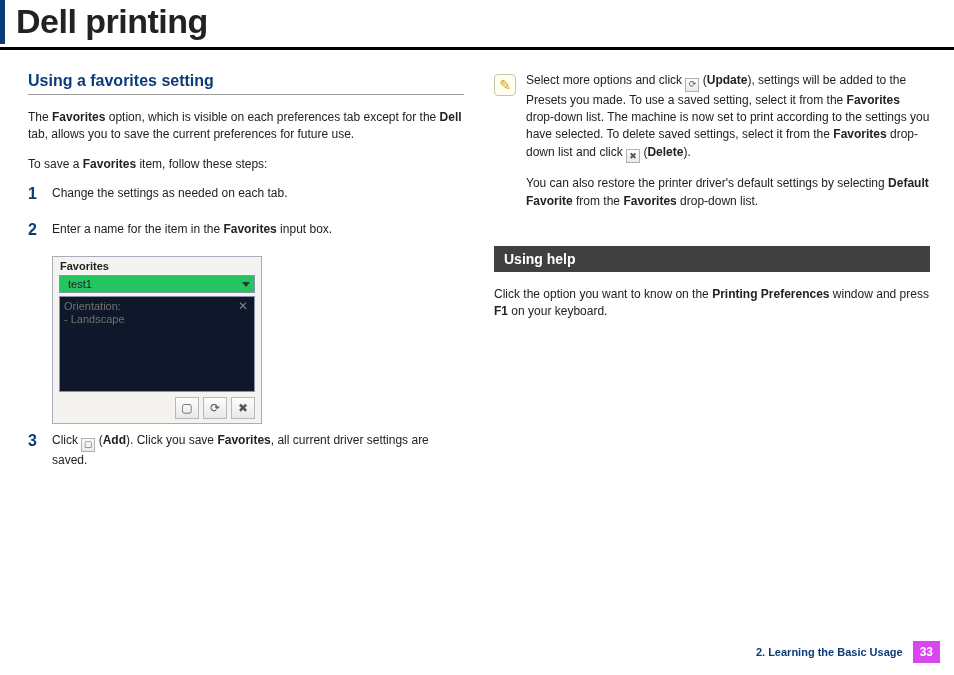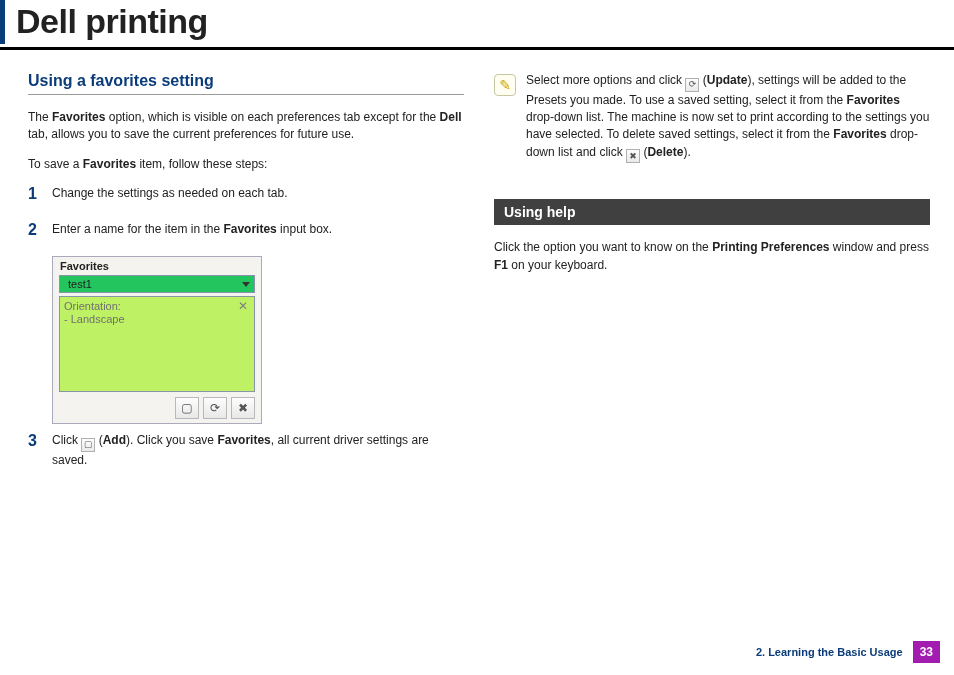--- a/index.html
+++ b/index.html
@@ -68,21 +68,21 @@
   .fav-select {
     display: flex; align-items: center; justify-content: space-between;
     border: 1px solid #8a94a8;
     background: #22c55e;
     padding: 1px 4px 1px 8px;
     height: 18px;
     margin: 0 3px 3px 3px;
   }
   .fav-list {
     border: 1px solid #8a94a8;
-    background: #bef264;
+    background: #0f172a;
     height: 96px;
     margin: 0 3px 3px 3px;
     padding: 2px 4px;
     color: #707070;
     position: relative;
   }
   .fav-list .row { display: flex; justify-content: space-between; align-items: center; }
   .x-icon { color: #808080; font-size: 12px; padding-right: 2px; }
   .fav-buttons {
     display: flex; justify-content: flex-end; gap: 4px; padding: 2px 3px 1px 0;
@@ -131,21 +131,21 @@
     position: absolute;
     right: 14px;
     bottom: 12px;
     display: flex;
     align-items: center;
     gap: 10px;
     font-size: 11px;
   }
   .footer .chapter { font-weight: 700; color: #0b3c7a; }
   .page-num {
-    background: #a21caf;
+    background: #d946ef;
     color: #fff;
     font-weight: 700;
     padding: 4px 7px;
     font-size: 12px;
   }
   .caret-down {
     width: 0; height: 0;
     border-left: 4px solid transparent;
     border-right: 4px solid transparent;
     border-top: 5px solid #333;
@@ -216,20 +216,23 @@
     </ol>
   </div>
 
   <div class="col">
     <div class="note-box">
       <div class="note-icon">✎</div>
       <div>
         <p class="para">
           <span>Select more options and click </span><span class="inline-icon">⟳</span><span> (</span><b>Update</b><span>), settings will be added to the Presets you made. To use a saved setting, select it from the </span><b>Favorites</b><span> drop-down list. The machine is now set to print according to the settings you have selected. To delete saved settings, select it from the </span><b>Favorites</b><span> drop-down list and click </span><span class="inline-icon">✖</span><span> (</span><b>Delete</b><span>).</span>
         </p>
+        <p class="para">
+          <span>You can also restore the printer driver's default settings by selecting </span><b>Default Favorite</b><span> from the </span><b>Favorites</b><span> drop-down list.</span>
+        </p>
       </div>
     </div>
 
     <div class="blue-band">Using help</div>
     <p class="para">
       <span>Click the option you want to know on the </span><b>Printing Preferences</b><span> window and press </span><b>F1</b><span> on your keyboard.</span>
     </p>
   </div>
 </div>
 

